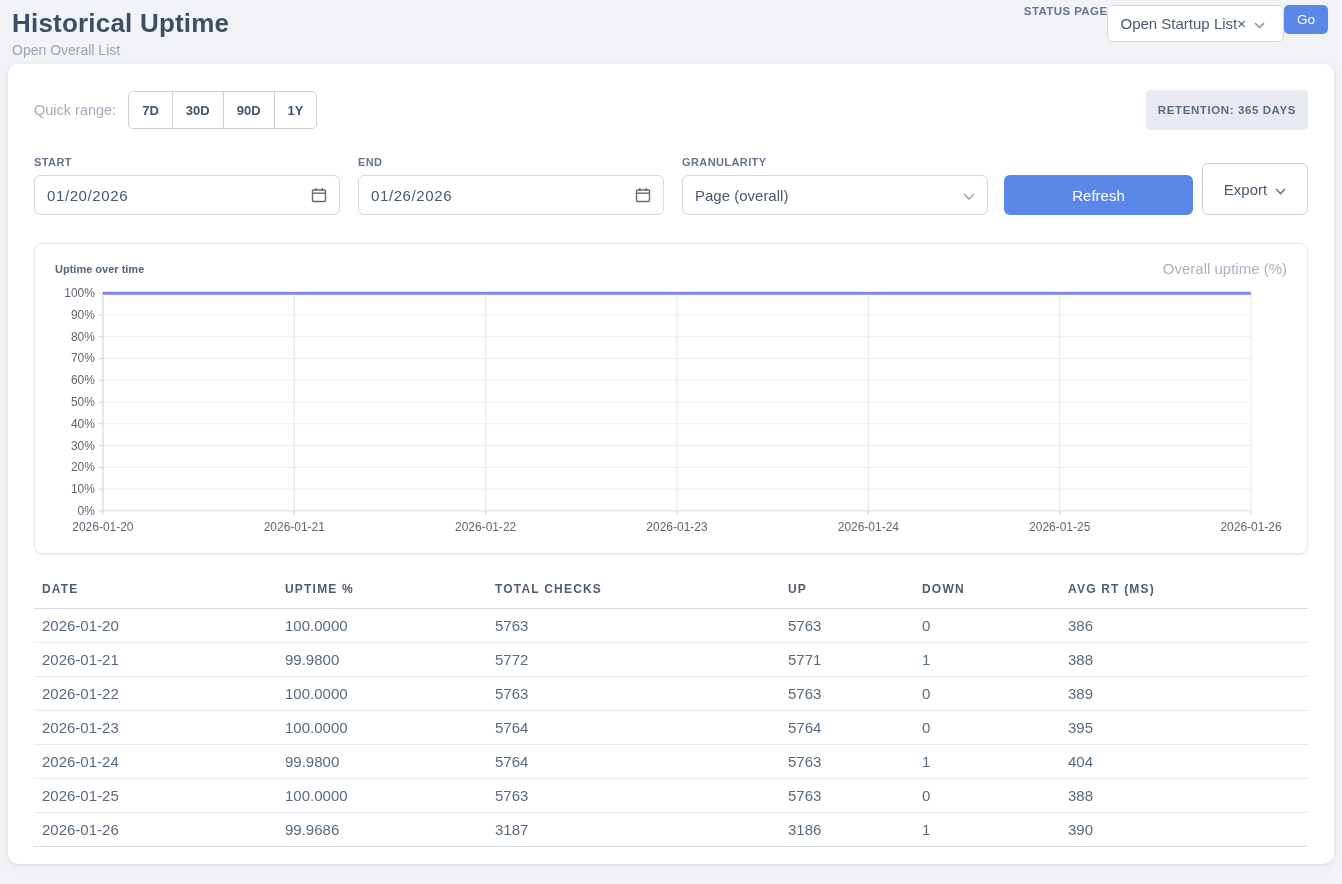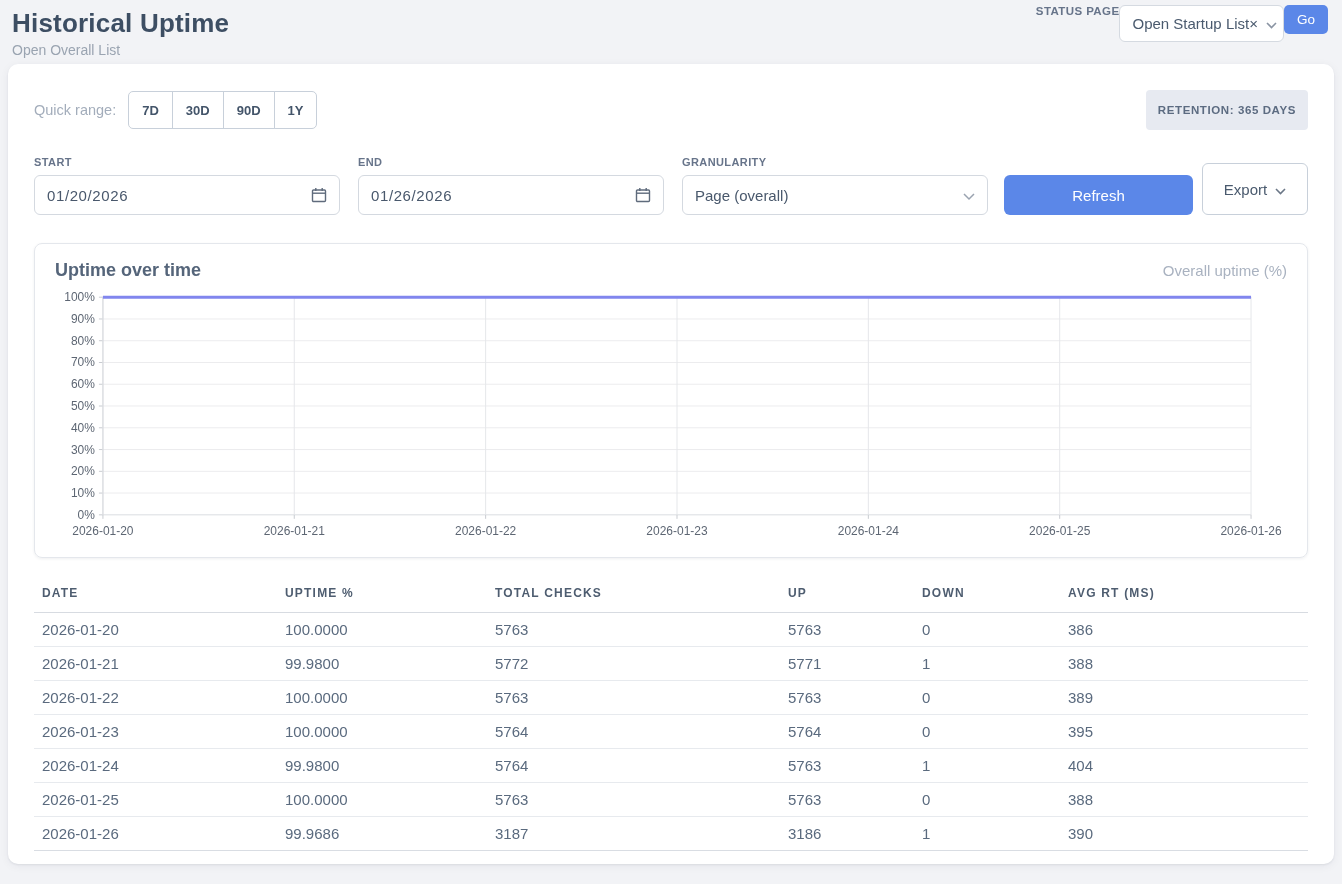--- a/index.html
+++ b/index.html
@@ -12,21 +12,21 @@
 
   
   .page-header { position: relative; padding: 8px 14px 0 12px; height: 64px; }
   .page-title { font-size: 26px; font-weight: 700; color: #3d4e63; letter-spacing: 0.2px; }
   .page-subtitle { font-size: 14px; color: #9aa4b1; margin-top: 3px; }
   .header-controls { position: absolute; top: 5px; right: 14px; display: flex; align-items: flex-start; gap: 0; }
   .status-page-label { font-size: 11.5px; font-weight: 600; color: #67748a; letter-spacing: 0.4px; }
   .select-box {
     display: flex; align-items: center; gap: 8px;
     background: #fff; border: 1px solid #d5dae1; border-radius: 6px;
-    height: 37px; padding: 0 6px 0 12px; min-width: 160px; cursor: pointer;
+    height: 37px; padding: 0 18px 0 12px; min-width: 160px; cursor: pointer;
   }
   .select-box .value { font-size: 15px; color: #4a5a6e; white-space: nowrap; }
   .chev { display: inline-block; }
   .go-button {
     background: #5b87e8; color: #fff; border: none; border-radius: 5px;
     font-size: 13.5px; font-family: inherit; padding: 7px 13px; cursor: pointer;
   }
 
   
   .main-card {
@@ -79,21 +79,21 @@
     font-family: inherit; cursor: pointer; margin-left: -9px;
   }
 
   
   .chart-card {
     border: 1px solid #e4e7ec; border-radius: 8px;
     box-shadow: 0 1px 3px rgba(30,40,60,0.07);
     padding: 16px 20px 10px 20px; margin-bottom: 24px;
   }
   .chart-head { display: flex; align-items: center; justify-content: space-between; margin-bottom: 8px; }
-  .chart-title { font-size: 18px; font-weight: 700; color: #55657a; text-align: center; }
+  .chart-title { font-size: 11px; font-weight: 700; color: #55657a; text-align: center; }
   .chart-legend { font-size: 15px; color: #a9b2c0; }
   .chart-svg { display: block; width: 100%; }
   .chart-svg text { font-family: "Liberation Sans", "DejaVu Sans", sans-serif; }
 
   
   .uptime-table { width: 100%; border-collapse: collapse; table-layout: fixed; }
   .uptime-table th {
     text-align: left; font-size: 12px; font-weight: 700; letter-spacing: 1.2px;
     color: #4e5d70; padding: 4px 8px 12px 8px; border-bottom: 1px solid #d7dbe1;
   }

